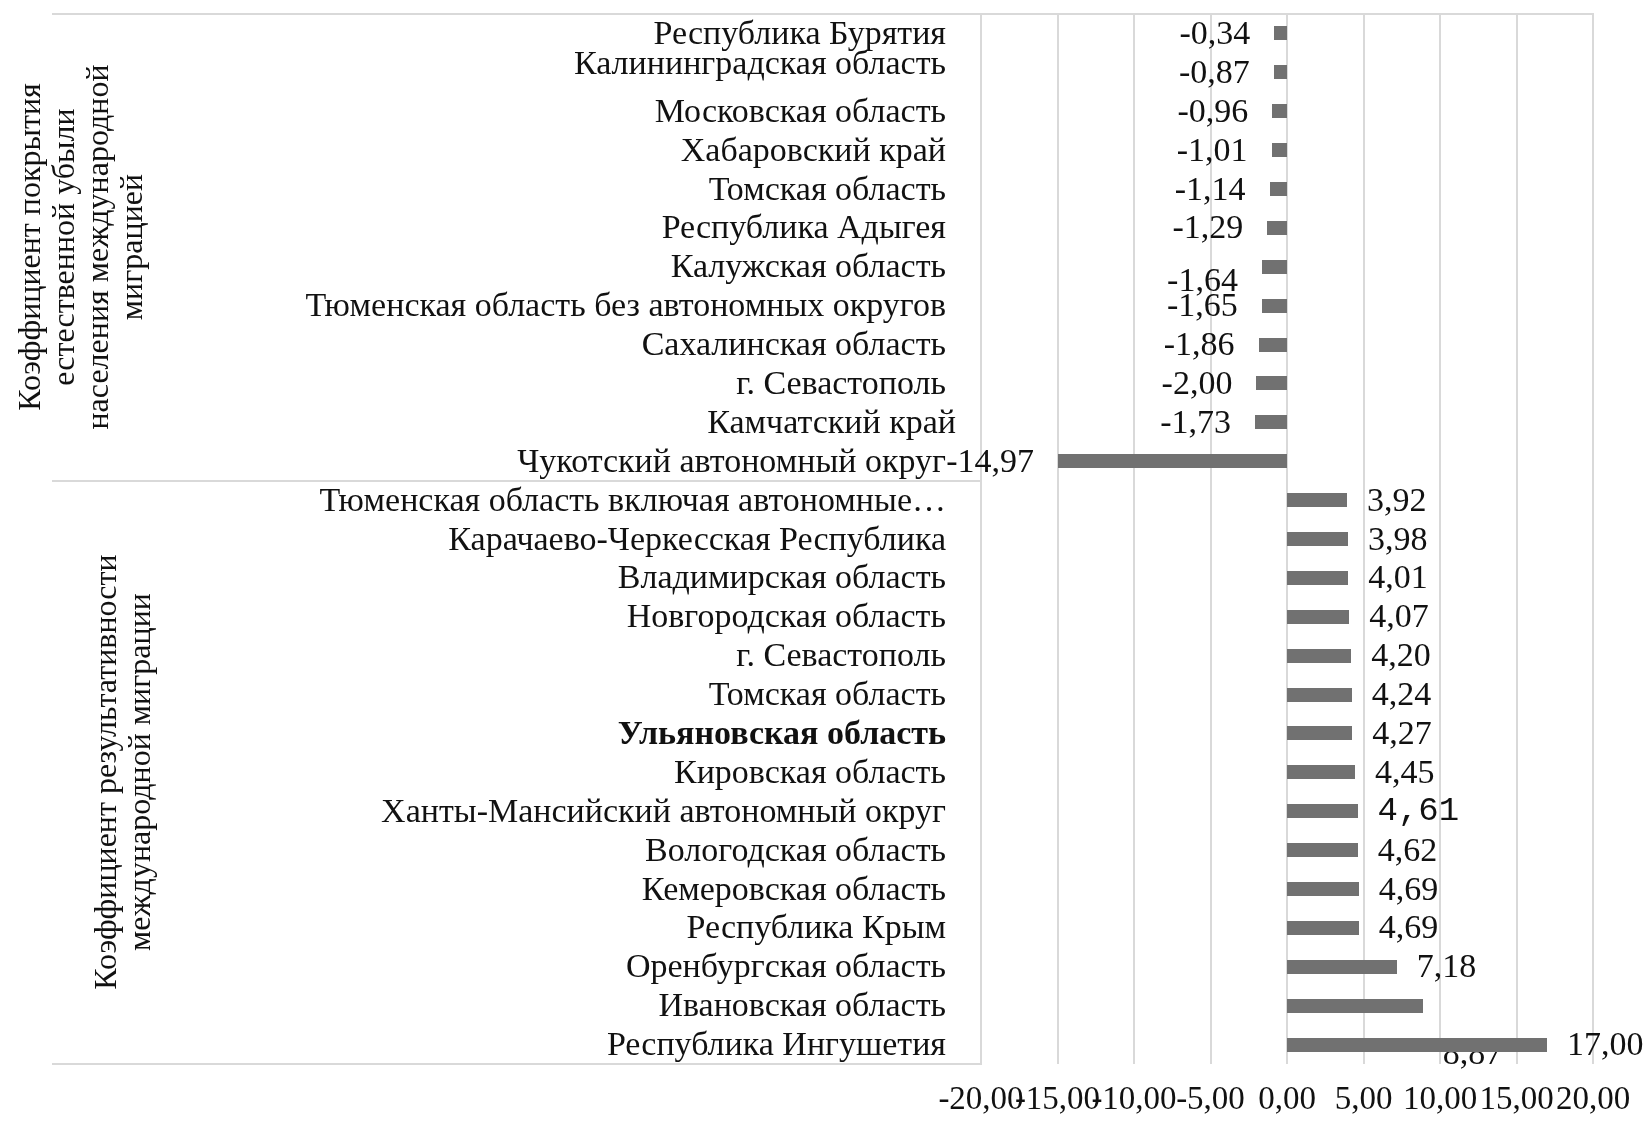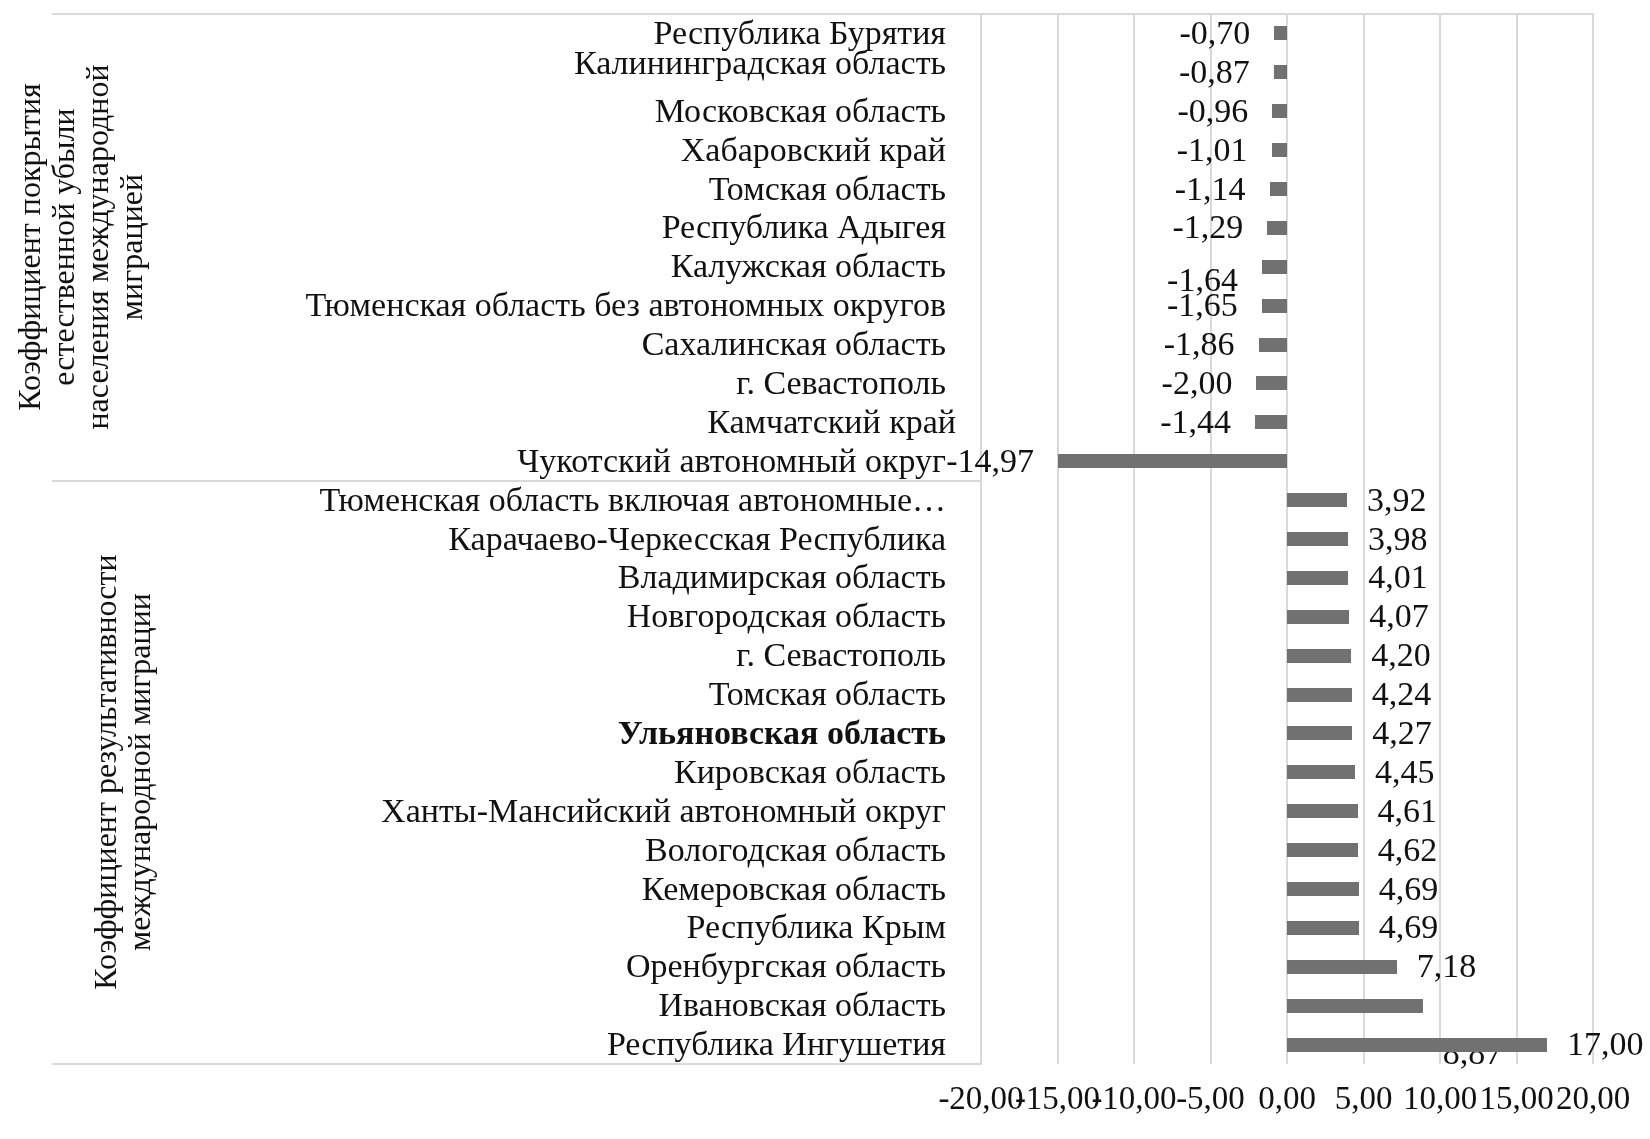--- a/index.html
+++ b/index.html
@@ -71,21 +71,21 @@
       <div class="gridline" style="left: 1209.5px; top: 13px; height: 1051px; background: rgb(217, 217, 217);"></div>
       <div class="gridline" style="left: 1286px; top: 13px; height: 1051px; background: rgb(217, 217, 217);"></div>
       <div class="gridline" style="left: 1362.5px; top: 13px; height: 1051px; background: rgb(217, 217, 217);"></div>
       <div class="gridline" style="left: 1439px; top: 13px; height: 1051px; background: rgb(217, 217, 217);"></div>
       <div class="gridline" style="left: 1515.5px; top: 13px; height: 1051px; background: rgb(217, 217, 217);"></div>
       <div class="gridline" style="left: 1592px; top: 13px; height: 1051px; background: rgb(217, 217, 217);"></div>
     </div>
   <div id="rows">
       <div class="cat-label" style="left: 170px; width: 776px; top: 14px; height: 38.8889px; line-height: 38.8889px;">Республика Бурятия</div>
       <div class="bar" style="left: 1274.3px; width: 12.699px; top: 26.4444px; height: 14px; background: rgb(113, 113, 113);"></div>
-      <div class="val-label" style="top: 14px; height: 38.8889px; line-height: 38.8889px; right: 399.699px;">-0,70</div>
+      <div class="val-label" style="top: 14px; height: 38.8889px; line-height: 38.8889px; right: 399.699px;">-0,34</div>
       <div class="cat-label" style="left: 170px; width: 776px; top: 44px; height: 38.8889px; line-height: 38.8889px;">Калининградская область</div>
       <div class="bar" style="left: 1273.69px; width: 13.311px; top: 65.3333px; height: 14px; background: rgb(113, 113, 113);"></div>
       <div class="val-label" style="top: 52.8889px; height: 38.8889px; line-height: 38.8889px; right: 400.311px;">-0,87</div>
       <div class="cat-label" style="left: 170px; width: 776px; top: 91.7778px; height: 38.8889px; line-height: 38.8889px;">Московская область</div>
       <div class="bar" style="left: 1272.31px; width: 14.688px; top: 104.222px; height: 14px; background: rgb(113, 113, 113);"></div>
       <div class="val-label" style="top: 91.7778px; height: 38.8889px; line-height: 38.8889px; right: 401.688px;">-0,96</div>
       <div class="cat-label" style="left: 170px; width: 776px; top: 130.667px; height: 38.8889px; line-height: 38.8889px;">Хабаровский край</div>
       <div class="bar" style="left: 1271.55px; width: 15.453px; top: 143.111px; height: 14px; background: rgb(113, 113, 113);"></div>
       <div class="val-label" style="top: 130.667px; height: 38.8889px; line-height: 38.8889px; right: 402.453px;">-1,01</div>
       <div class="cat-label" style="left: 170px; width: 776px; top: 169.556px; height: 38.8889px; line-height: 38.8889px;">Томская область</div>
@@ -101,21 +101,21 @@
       <div class="bar" style="left: 1261.76px; width: 25.245px; top: 298.667px; height: 14px; background: rgb(113, 113, 113);"></div>
       <div class="val-label" style="top: 286.222px; height: 38.8889px; line-height: 38.8889px; right: 412.245px;">-1,65</div>
       <div class="cat-label" style="left: 170px; width: 776px; top: 325.111px; height: 38.8889px; line-height: 38.8889px;">Сахалинская область</div>
       <div class="bar" style="left: 1258.54px; width: 28.458px; top: 337.556px; height: 14px; background: rgb(113, 113, 113);"></div>
       <div class="val-label" style="top: 325.111px; height: 38.8889px; line-height: 38.8889px; right: 415.458px;">-1,86</div>
       <div class="cat-label" style="left: 170px; width: 776px; top: 364px; height: 38.8889px; line-height: 38.8889px;">г. Севастополь</div>
       <div class="bar" style="left: 1256.4px; width: 30.6px; top: 376.444px; height: 14px; background: rgb(113, 113, 113);"></div>
       <div class="val-label" style="top: 364px; height: 38.8889px; line-height: 38.8889px; right: 417.6px;">-2,00</div>
       <div class="cat-label" style="left: 180px; width: 776px; top: 402.889px; height: 38.8889px; line-height: 38.8889px;">Камчатский край</div>
       <div class="bar" style="left: 1255.02px; width: 31.977px; top: 415.333px; height: 14px; background: rgb(113, 113, 113);"></div>
-      <div class="val-label" style="top: 402.889px; height: 38.8889px; line-height: 38.8889px; right: 418.977px;">-1,44</div>
+      <div class="val-label" style="top: 402.889px; height: 38.8889px; line-height: 38.8889px; right: 418.977px;">-1,73</div>
       <div class="cat-label" style="left: 170px; width: 776px; top: 441.778px; height: 38.8889px; line-height: 38.8889px;">Чукотский автономный округ</div>
       <div class="bar" style="left: 1057.96px; width: 229.041px; top: 454.222px; height: 14px; background: rgb(113, 113, 113);"></div>
       <div class="val-label" style="top: 441.778px; height: 38.8889px; line-height: 38.8889px; right: 616.041px;">-14,97</div>
       <div class="cat-label" style="left: 170px; width: 776px; top: 480.667px; height: 38.8889px; line-height: 38.8889px;">Тюменская область включая автономные…</div>
       <div class="bar" style="left: 1287px; width: 59.976px; top: 493.111px; height: 14px; background: rgb(113, 113, 113);"></div>
       <div class="val-label" style="top: 480.667px; height: 38.8889px; line-height: 38.8889px; left: 1366.98px;">3,92</div>
       <div class="cat-label" style="left: 170px; width: 776px; top: 519.556px; height: 38.8889px; line-height: 38.8889px;">Карачаево-Черкесская Республика</div>
       <div class="bar" style="left: 1287px; width: 60.894px; top: 532px; height: 14px; background: rgb(113, 113, 113);"></div>
       <div class="val-label" style="top: 519.556px; height: 38.8889px; line-height: 38.8889px; left: 1367.89px;">3,98</div>
       <div class="cat-label" style="left: 170px; width: 776px; top: 558.444px; height: 38.8889px; line-height: 38.8889px;">Владимирская область</div>
@@ -131,21 +131,21 @@
       <div class="bar" style="left: 1287px; width: 64.872px; top: 687.556px; height: 14px; background: rgb(113, 113, 113);"></div>
       <div class="val-label" style="top: 675.111px; height: 38.8889px; line-height: 38.8889px; left: 1371.87px;">4,24</div>
       <div class="cat-label" style="left: 170px; width: 776px; top: 714px; height: 38.8889px; line-height: 38.8889px; font-weight: bold;">Ульяновская область</div>
       <div class="bar" style="left: 1287px; width: 65.331px; top: 726.444px; height: 14px; background: rgb(113, 113, 113);"></div>
       <div class="val-label" style="top: 714px; height: 38.8889px; line-height: 38.8889px; left: 1372.33px;">4,27</div>
       <div class="cat-label" style="left: 170px; width: 776px; top: 752.889px; height: 38.8889px; line-height: 38.8889px;">Кировская область</div>
       <div class="bar" style="left: 1287px; width: 68.085px; top: 765.333px; height: 14px; background: rgb(113, 113, 113);"></div>
       <div class="val-label" style="top: 752.889px; height: 38.8889px; line-height: 38.8889px; left: 1375.09px;">4,45</div>
       <div class="cat-label" style="left: 170px; width: 776px; top: 791.778px; height: 38.8889px; line-height: 38.8889px;">Ханты-Мансийский автономный округ</div>
       <div class="bar" style="left: 1287px; width: 70.533px; top: 804.222px; height: 14px; background: rgb(113, 113, 113);"></div>
-      <div class="val-label" style="top: 791.778px; height: 38.8889px; line-height: 38.8889px; left: 1377.53px;">4,61</div>
+      <div class="val-label" style="top: 791.778px; height: 38.8889px; line-height: 38.8889px; left: 1377.53px; font-family: Liberation Mono, monospace;">4,61</div>
       <div class="cat-label" style="left: 170px; width: 776px; top: 830.667px; height: 38.8889px; line-height: 38.8889px;">Вологодская область</div>
       <div class="bar" style="left: 1287px; width: 70.686px; top: 843.111px; height: 14px; background: rgb(113, 113, 113);"></div>
       <div class="val-label" style="top: 830.667px; height: 38.8889px; line-height: 38.8889px; left: 1377.69px;">4,62</div>
       <div class="cat-label" style="left: 170px; width: 776px; top: 869.556px; height: 38.8889px; line-height: 38.8889px;">Кемеровская область</div>
       <div class="bar" style="left: 1287px; width: 71.757px; top: 882px; height: 14px; background: rgb(113, 113, 113);"></div>
       <div class="val-label" style="top: 869.556px; height: 38.8889px; line-height: 38.8889px; left: 1378.76px;">4,69</div>
       <div class="cat-label" style="left: 170px; width: 776px; top: 908.444px; height: 38.8889px; line-height: 38.8889px;">Республика Крым</div>
       <div class="bar" style="left: 1287px; width: 71.757px; top: 920.889px; height: 14px; background: rgb(113, 113, 113);"></div>
       <div class="val-label" style="top: 908.444px; height: 38.8889px; line-height: 38.8889px; left: 1378.76px;">4,69</div>
       <div class="cat-label" style="left: 170px; width: 776px; top: 947.333px; height: 38.8889px; line-height: 38.8889px;">Оренбургская область</div>

